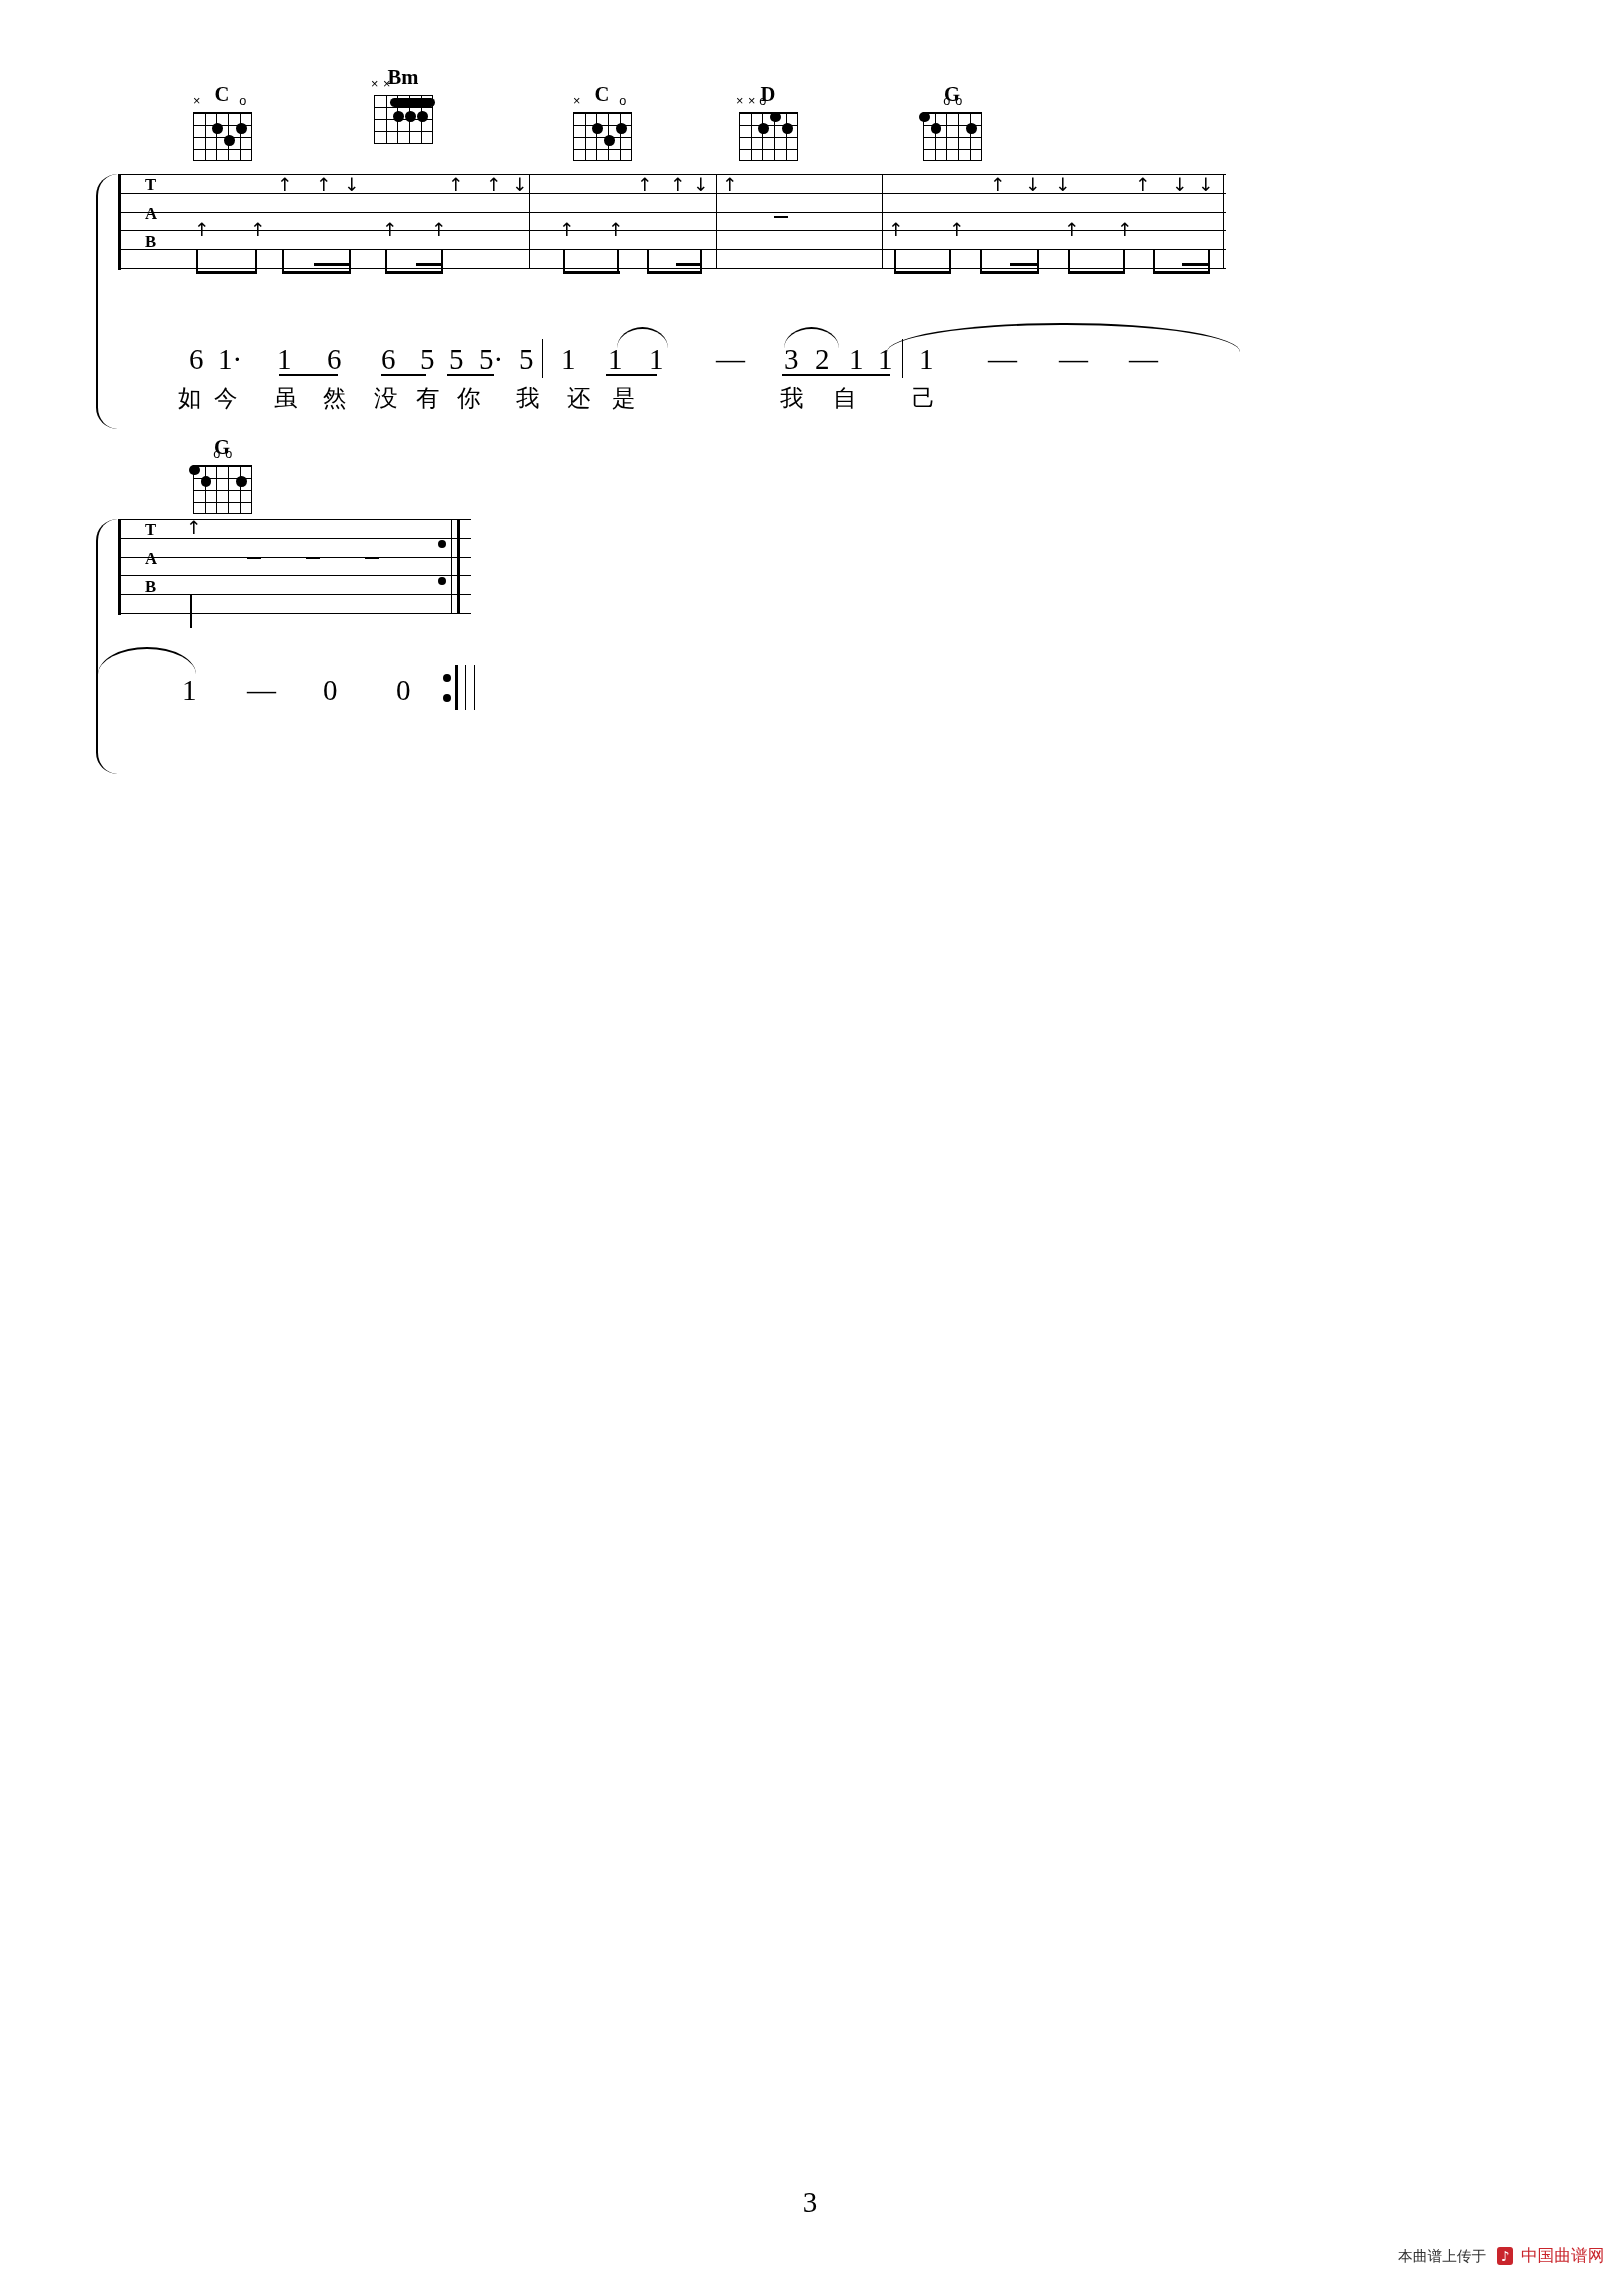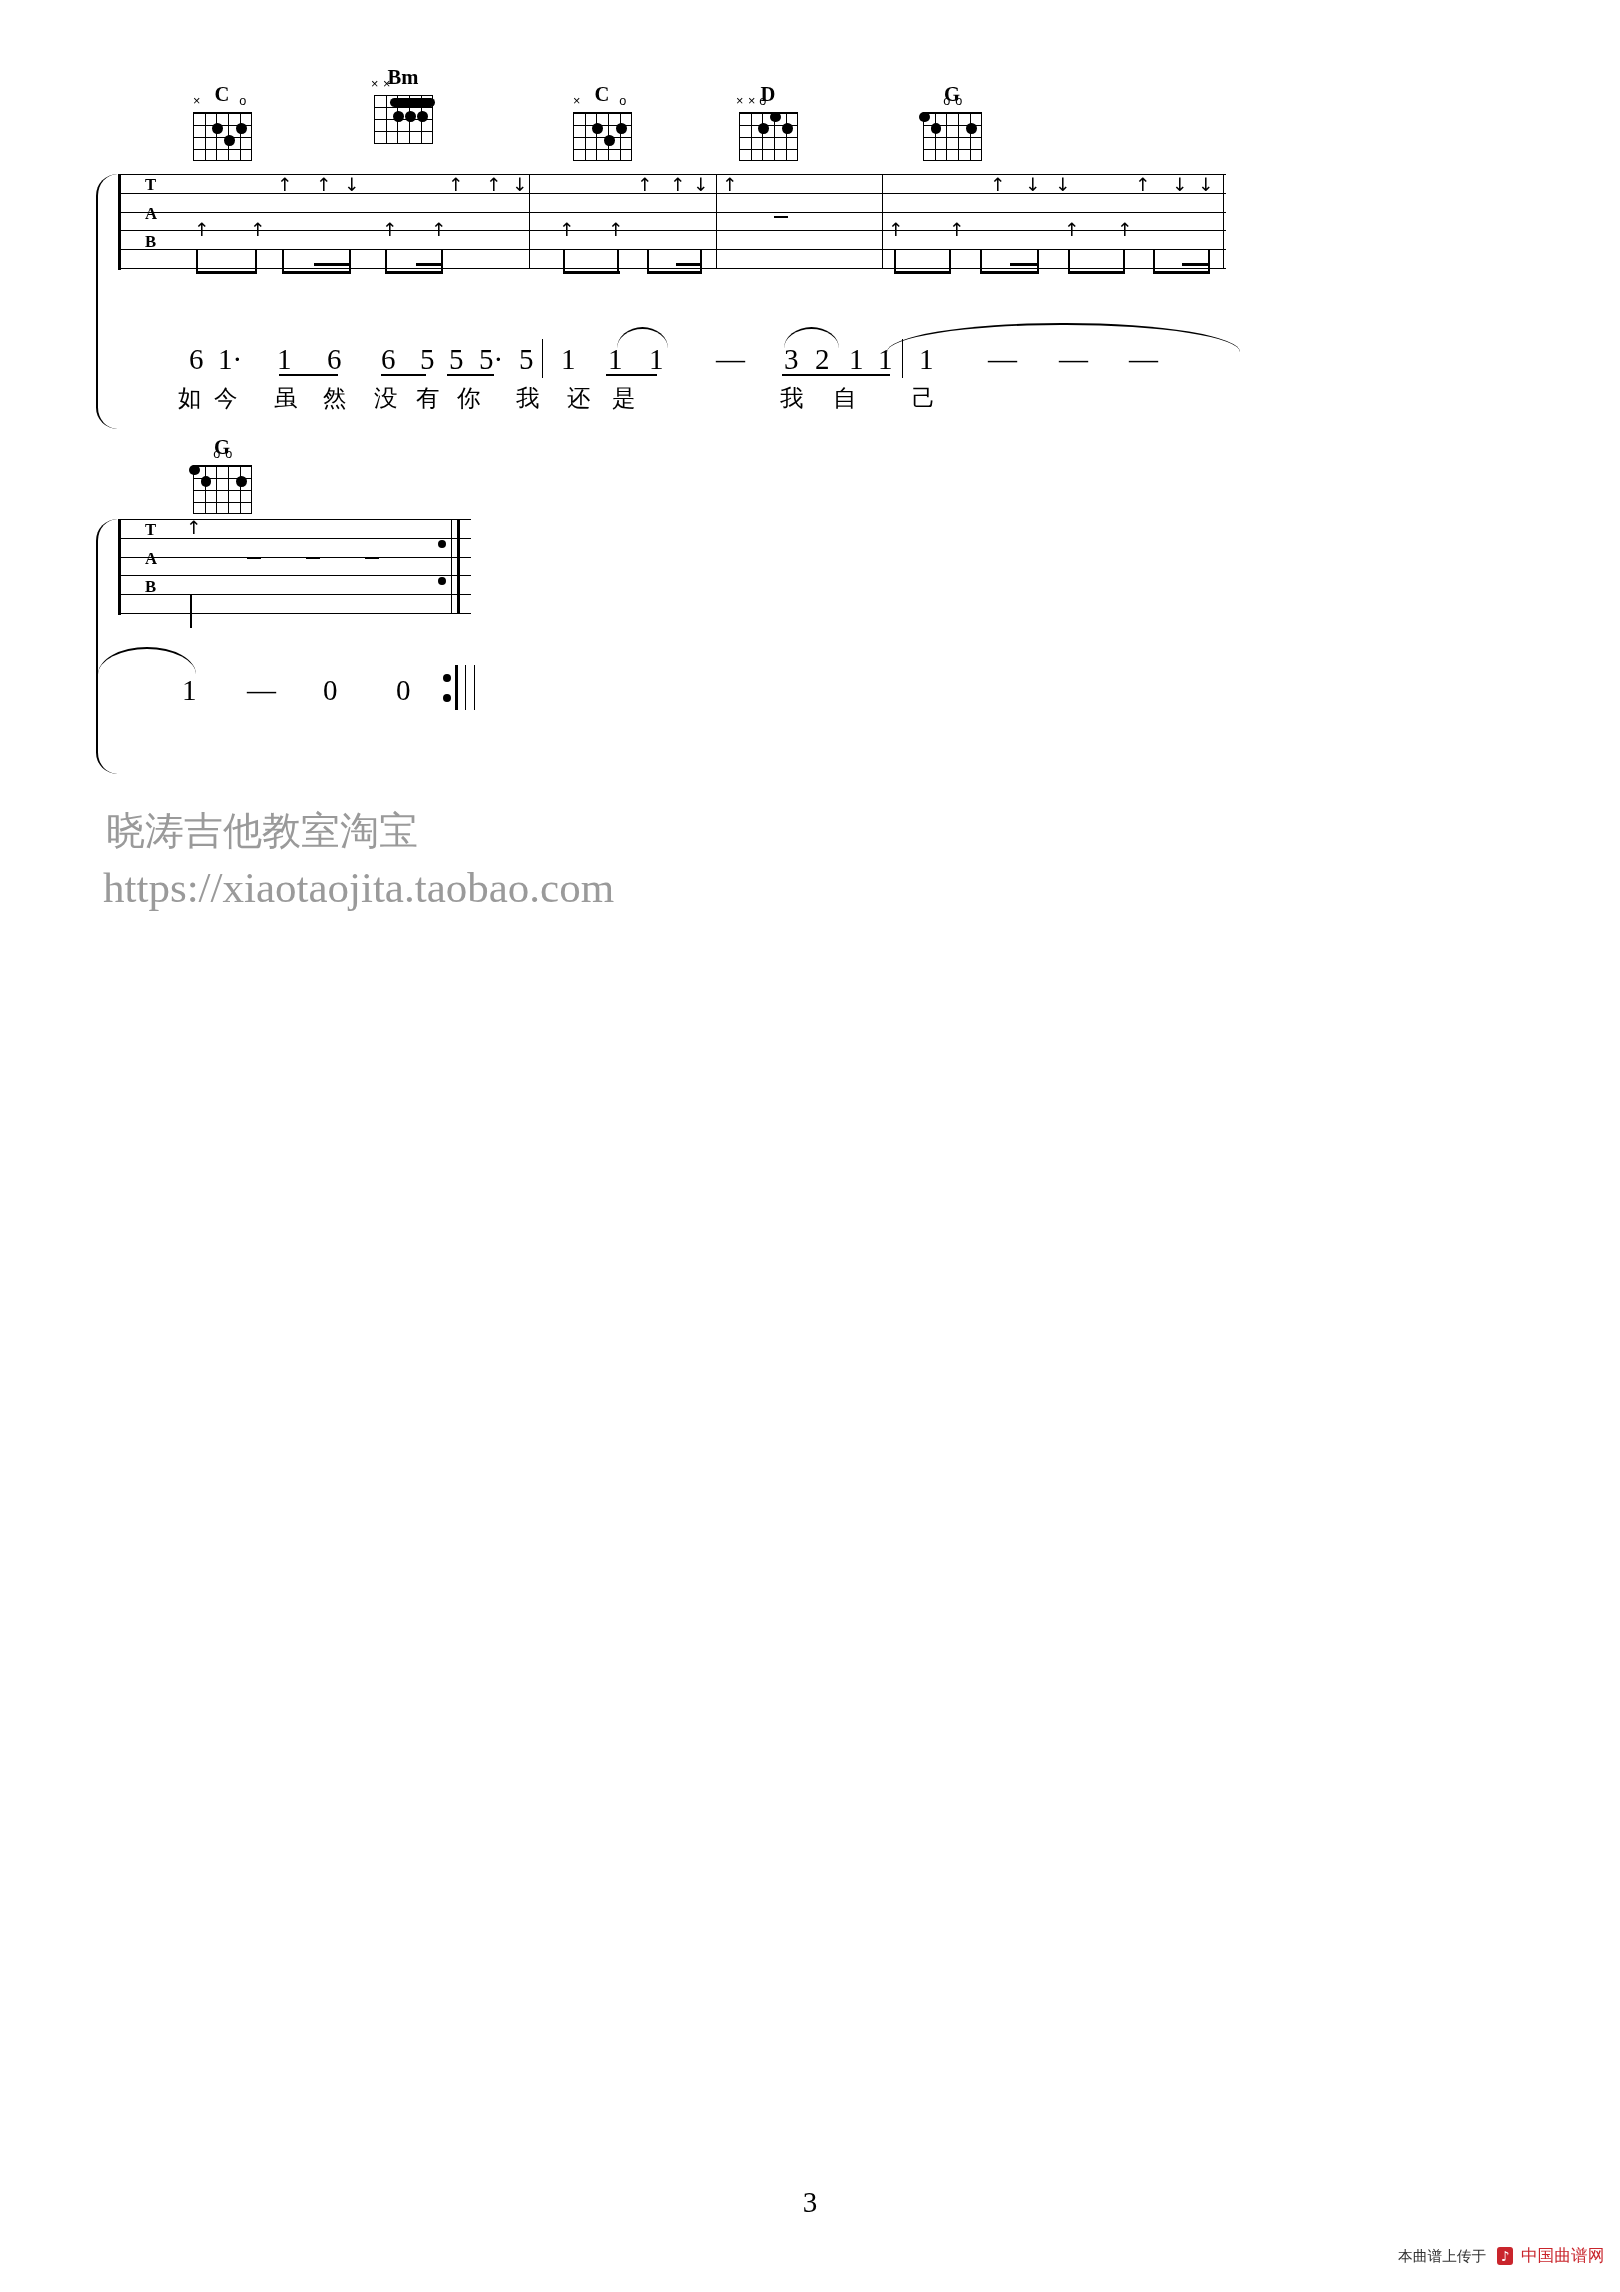--- a/index.html
+++ b/index.html
@@ -507,22 +507,20 @@
     <div class="num" style="left:323px;top:676px;">0</div>
     <div class="num" style="left:396px;top:676px;">0</div>
 
     <div class="repeat-dot" style="left:443px;top:674px;"></div>
     <div class="repeat-dot" style="left:443px;top:694px;"></div>
     <div class="bar-left" style="left:455px;top:665px;height:45px;"></div>
     <div class="bar" style="left:465px;top:665px;height:45px;"></div>
     <div class="bar" style="left:474px;top:665px;height:45px;"></div>
   </div>
 
-  <div class="wm wm1">晓涛吉他教室淘宝</div>
-  <div class="wm wm2">https://xiaotaojita.taobao.com</div>
 
   <div class="pagenum">3</div>
 
   <div class="footer">
     <span>本曲谱上传于</span>
     <span class="badge">♪</span>
     <span class="sitename">中国曲谱网</span>
   </div>
 
 </div>

